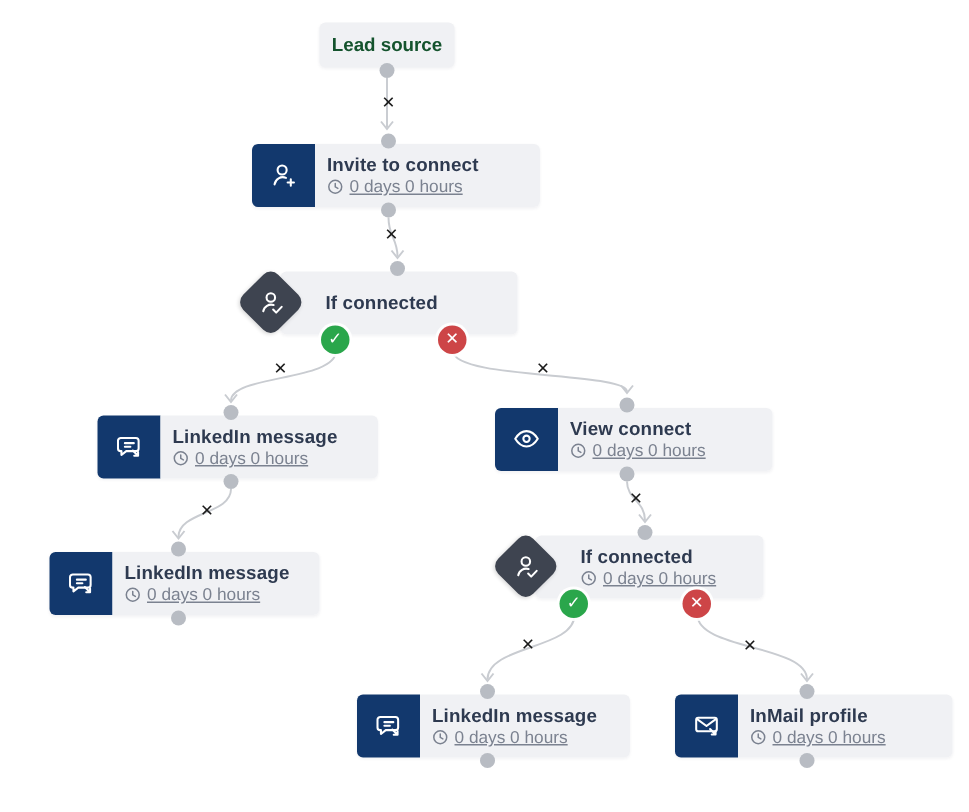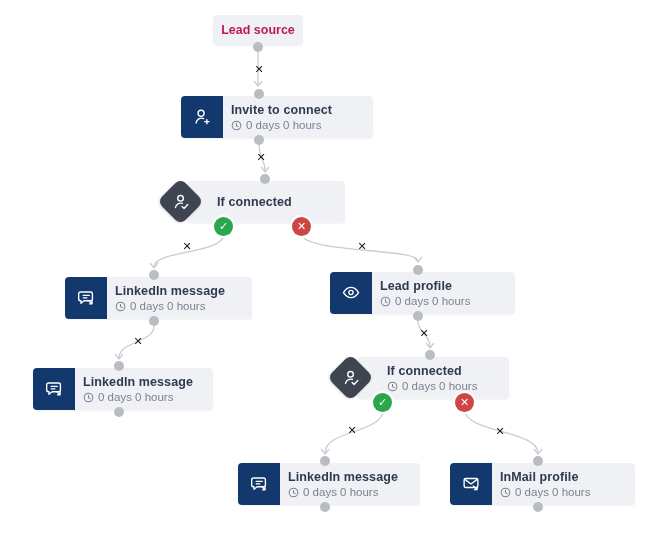--- a/index.html
+++ b/index.html
@@ -11,27 +11,27 @@
   #edges path{stroke:#c9ccd1;stroke-width:1.3;fill:none;}
 
   
   .node{position:absolute;display:flex;align-items:stretch;height:42px;
         border-radius:4px;box-shadow:0 1px 2px rgba(30,40,60,0.06);}
   .nicon{width:42px;height:42px;background:#12386d;border-radius:4px 0 0 4px;
          display:flex;align-items:center;justify-content:center;flex:0 0 42px;}
   .nbody{background:#f0f1f4;border-radius:0 4px 4px 0;display:flex;flex-direction:column;
          justify-content:center;padding-left:8px;gap:2px;}
   .ntitle{font-size:12.5px;font-weight:700;color:#2e3a50;letter-spacing:.1px;white-space:nowrap;}
-  .ndelay{display:flex;align-items:center;gap:4px;font-size:11.5px;color:#7b8290;white-space:nowrap;}
+  .ndelay{display:flex;gap:4px;font-size:11.5px;color:#7b8290;white-space:nowrap;text-decoration:underline;}
   .ndelay svg{flex:0 0 auto;}
 
   
   .lead{position:absolute;left:213px;top:15px;width:90px;height:30px;background:#f0f1f4;
         border-radius:4px;display:flex;align-items:center;justify-content:center;
-        font-size:12.5px;font-weight:700;color:#be185d;box-shadow:0 1px 2px rgba(30,40,60,0.06);}
+        font-size:12.5px;font-weight:700;color:#14532d;box-shadow:0 1px 2px rgba(30,40,60,0.06);}
 
   
   .cond .nbody{border-radius:4px;padding-left:30px;}
   .diamond{position:absolute;left:-30px;top:-3px;width:48px;height:48px;}
   .diamond .dsq{position:absolute;left:7px;top:7px;width:33px;height:33px;background:#3e4450;
                 border-radius:7px;transform:rotate(45deg);box-shadow:0 1px 3px rgba(0,0,0,.18);}
   .diamond svg{position:absolute;left:13px;top:13px;}
 
   
   .dot{position:absolute;width:10px;height:10px;border-radius:50%;background:#b8bcc3;}
@@ -66,21 +66,21 @@
     <path d="M418,321 C418,333 430,334 430,347"></path>
     <path d="M426,343 L430,348 L434,343"></path>
     <path d="M383,410 C383,433 325,430 325,453"></path>
     <path d="M321,449 L325,454 L329,449"></path>
     <path d="M465,410 C465,433 538,430 538,453"></path>
     <path d="M534,449 L538,454 L542,449"></path>
   </svg>
 
   <div class="lead">Lead source</div>
 
-  <div class="node" style="left:181px;top:96px">
+  <div class="node" style="left:168px;top:96px">
     <div class="nicon">
       <svg width="22" height="22" viewBox="0 0 24 24" fill="none" stroke="#fff" stroke-width="1.5" stroke-linecap="round" stroke-linejoin="round">
         <circle cx="11" cy="8" r="3.3"></circle>
           <path d="M5.5 18.5 a6 6 0 0 1 8.3 -4.8"></path>
         <path d="M17.3 14.8 v4.6 M15 17.1 h4.6"></path>
       </svg>
     </div>
     <div class="nbody" style="width:142px">
       <div class="ntitle">Invite to connect</div>
       <div class="ndelay">
@@ -148,21 +148,21 @@
   </div>
 
   <div class="node" style="left:330px;top:272px">
     <div class="nicon">
       <svg width="22" height="22" viewBox="0 0 24 24" fill="none" stroke="#fff" stroke-width="1.5" stroke-linecap="round" stroke-linejoin="round">
         <path d="M3.8 11.5 C6.2 7.6 9 5.9 12 5.9 s5.8 1.7 8.2 5.6 C17.8 15.4 15 17.1 12 17.1 s-5.8 -1.7 -8.2 -5.6 z"></path>
         <circle cx="12" cy="11.5" r="2.3"></circle>
       </svg>
     </div>
     <div class="nbody" style="width:135px">
-      <div class="ntitle">Lead profile</div>
+      <div class="ntitle">View connect</div>
       <div class="ndelay">
         <svg width="11" height="11" viewBox="0 0 12 12" fill="none" stroke="#7b8290" stroke-width="1.1" stroke-linecap="round">
             <circle cx="6" cy="6" r="4.7"></circle>
             <path d="M6 3.6 V6.1 L7.9 7.2"></path>
           </svg>
         <span>0 days 0 hours</span>
       </div>
     </div>
   </div>
 

